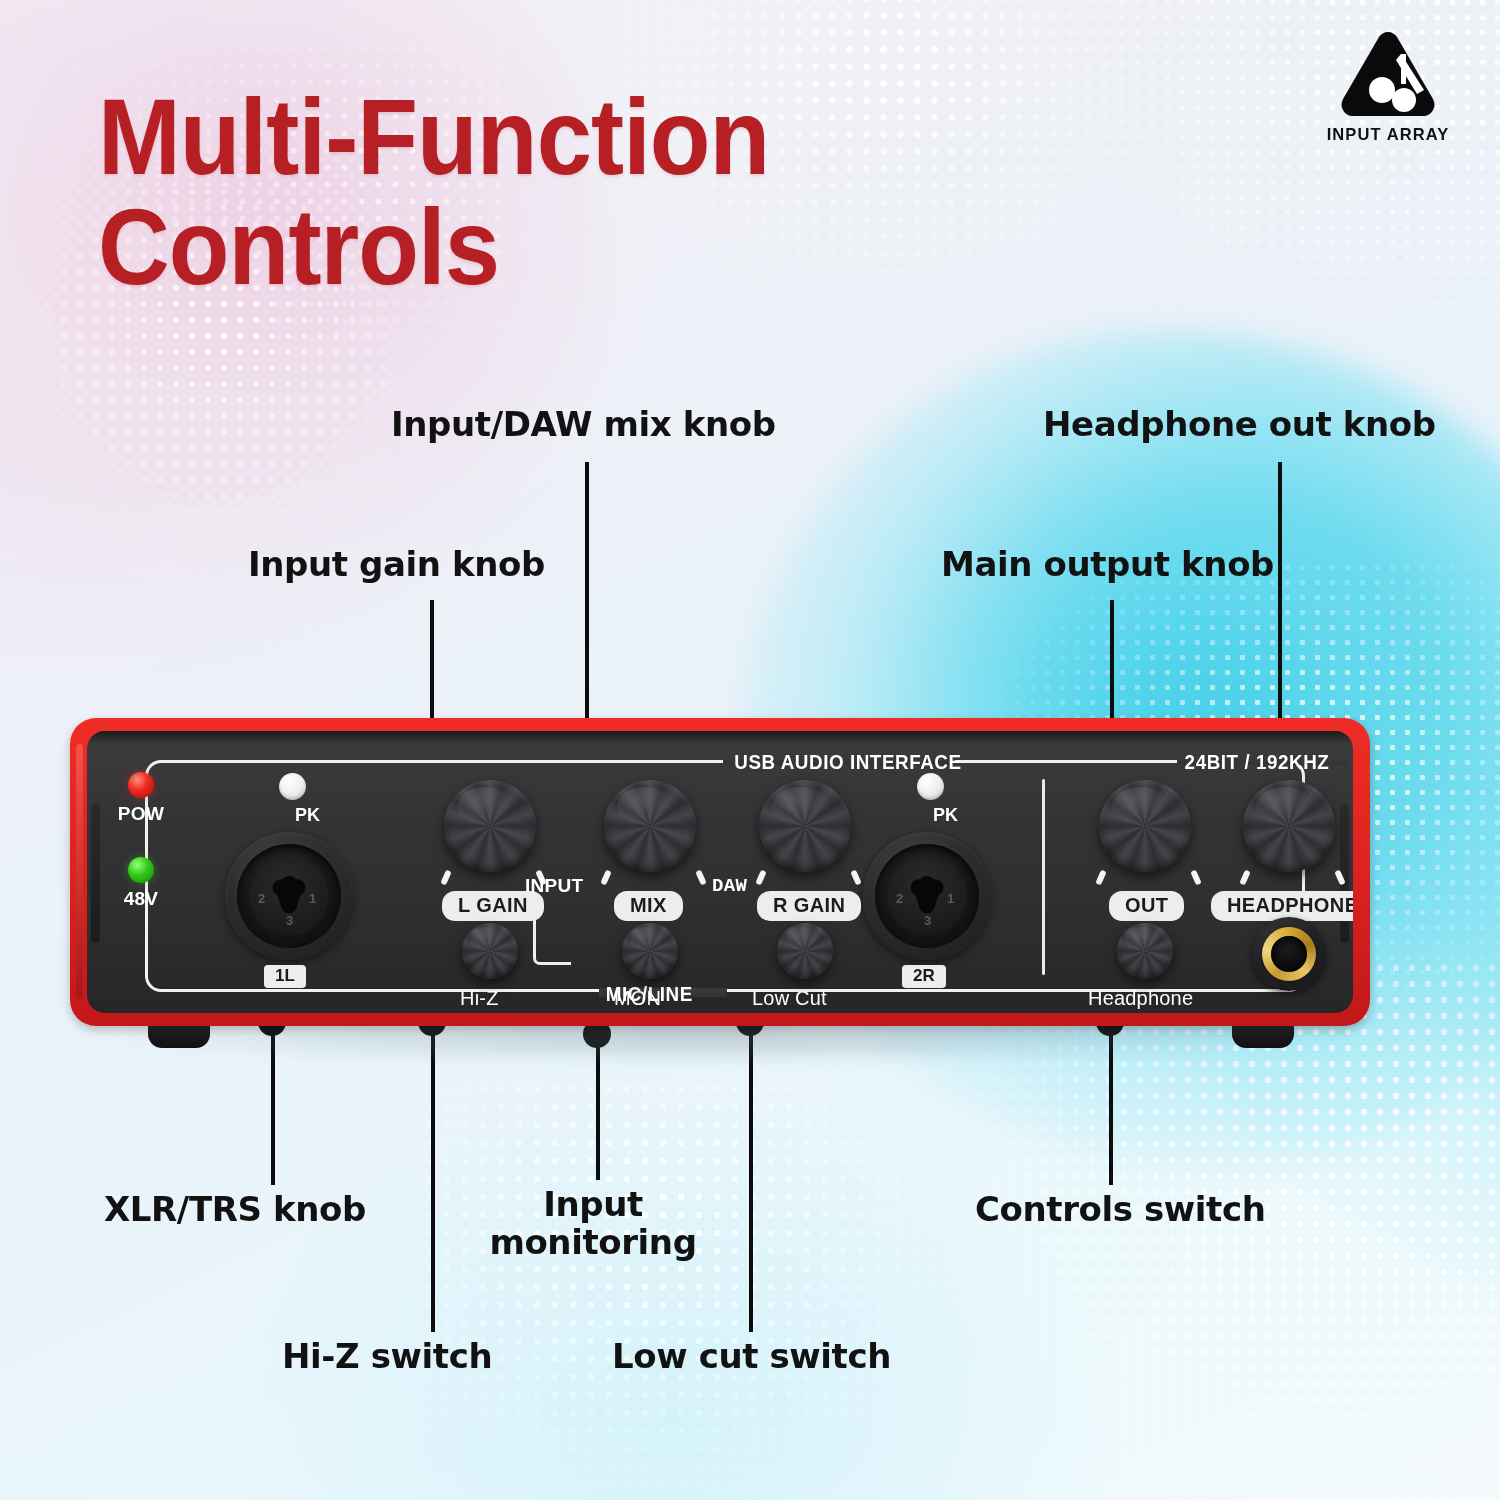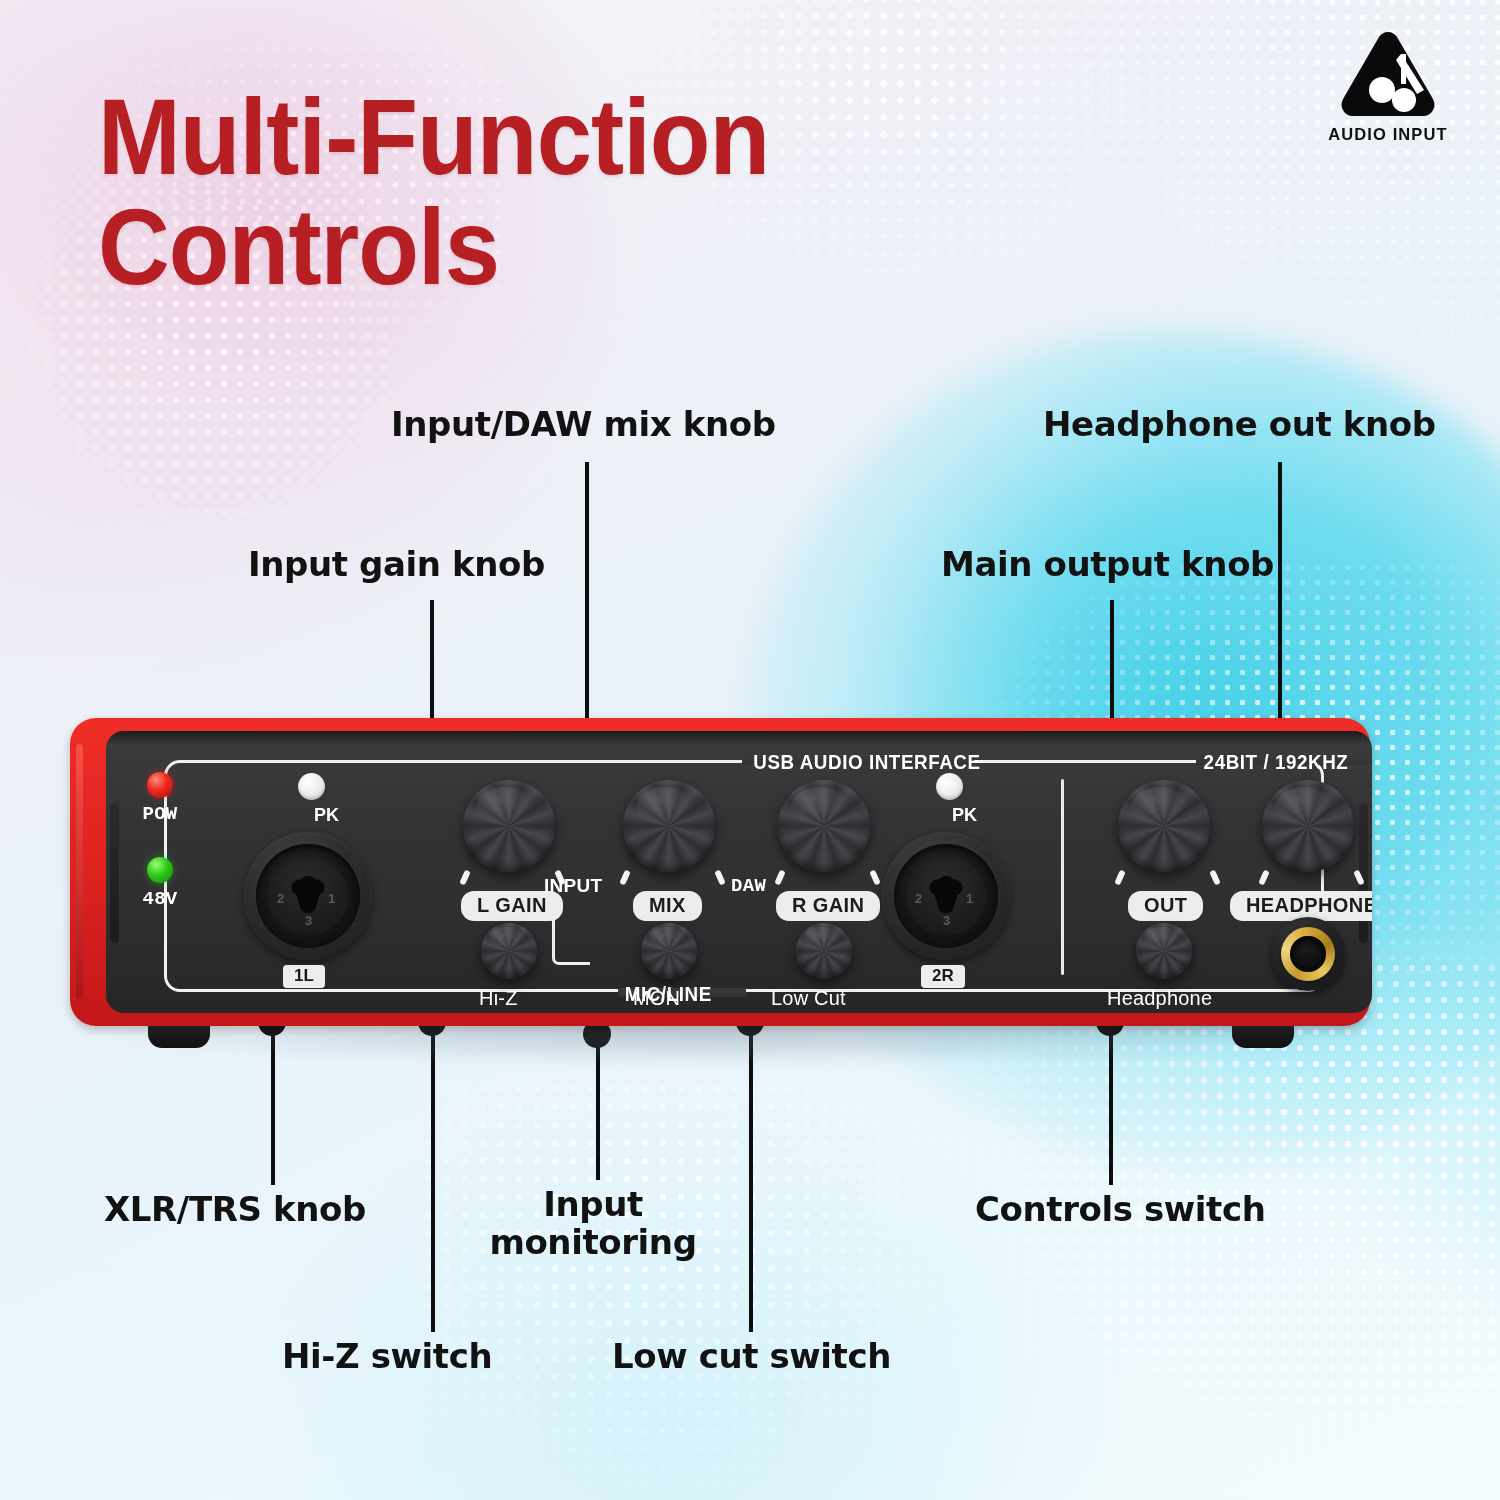--- a/index.html
+++ b/index.html
@@ -129,21 +129,20 @@
     content: ""; position: absolute; left: 6px; top: 26px; width: 7px; height: 255px;
     background: linear-gradient(180deg, rgba(255,120,110,0.5), rgba(140,20,22,0.5));
     border-radius: 4px;
   }
   #faceplate {
     position: absolute; left: 17px; top: 13px; width: 1266px; height: 282px;
     background:
       linear-gradient(180deg,#3c3c3e 0%, #343436 30%, #2e2e30 68%, #262628 100%);
     border-radius: 18px;
     overflow: hidden;
-    margin-left: 19px;
   }
   #faceplate::before {
     content: ""; position: absolute; left: 0; top: 0; width: 100%; height: 14px;
     background: linear-gradient(180deg, rgba(0,0,0,0.55), rgba(0,0,0,0));
   }
   .side-vent {
     position: absolute; width: 9px; height: 140px; border-radius: 5px;
     background: linear-gradient(180deg,#2a2a2c,#1c1c1e);
     top: 72px;
   }
@@ -163,21 +162,21 @@
     position: absolute; color: #fff; font-weight: 700;
     font-family: "Liberation Sans Narrow", "Liberation Sans", sans-serif;
     font-size: 20px; letter-spacing: 0.6px; transform: scaleX(0.94);
   }
   #divider {
     position: absolute; left: 955px; top: 48px; width: 3px; height: 196px;
     background: #eaeaea; border-radius: 2px;
   }
 
   
-  .led-group { position: absolute; text-align: center; width: 62px; font-family: Liberation Mono, monospace; }
+  .led-group { position: absolute; text-align: center; width: 62px; }
   .led {
     width: 26px; height: 26px; border-radius: 50%; margin: 0 auto;
     position: relative;
   }
   .led.red { background: radial-gradient(circle at 36% 30%, #ff8d82 0%, #ef2b1f 42%, #a60d0a 100%); box-shadow: 0 0 8px rgba(235,40,30,0.45); }
   .led.green { background: radial-gradient(circle at 36% 30%, #9bff7a 0%, #2fcc18 42%, #16820c 100%); box-shadow: 0 0 8px rgba(50,200,30,0.45); }
   .led-label { color: #fff; font-size: 19px; font-weight: 700; margin-top: 5px; letter-spacing: 0.3px; }
 
   
   .pk-group { position: absolute; text-align: right; width: 56px; }
@@ -295,21 +294,21 @@
     <path d="M50 4 C54 4 57 6 59 9 L95 71 C97 75 97 79 95 82 C93 86 89 88 85 88 L15 88 C11 88 7 86 5 82 C3 79 3 75 5 71 L41 9 C43 6 46 4 50 4 Z" fill="#0a0a0a"></path>
     <path d="M50 30 L72 68 L30 68 Z" fill="none"></path>
     <g fill="#ffffff">
       <path d="M63 26 L68 26 L68 56 L63 56 Z"></path>
       <path d="M63 26 L86 62 L79 66 L58 32 Z"></path>
     </g>
     <circle cx="44" cy="62" r="13" fill="#ffffff"></circle>
     <circle cx="66" cy="72" r="12" fill="#ffffff"></circle>
     <path d="M40 46 L66 46 L66 58 L40 58 Z" fill="#0a0a0a" opacity="0"></path>
   </svg>
-  <div class="logo-word">AUDIO INPUT</div>
+  <div class="logo-word">INPUT ARRAY</div>
 </div>
 
 <div class="callout" style="left:391px; top:405px;">Input/DAW mix knob</div>
 <div class="callout" style="left:1043px; top:405px;">Headphone out knob</div>
 <div class="callout" style="left:248px; top:545px;">Input gain knob</div>
 <div class="callout" style="left:941px; top:545px;">Main output knob</div>
 
 <div class="leader" style="left:585px; top:462px; height:303px;"></div>
 <div class="leader-dot" style="left:572px; top:755px;"></div>
 

